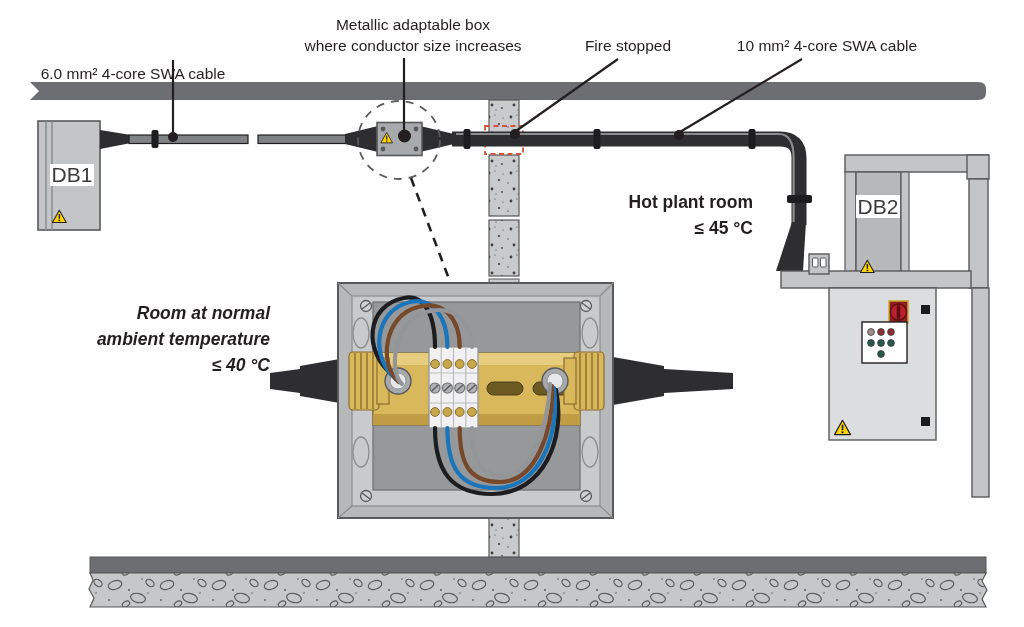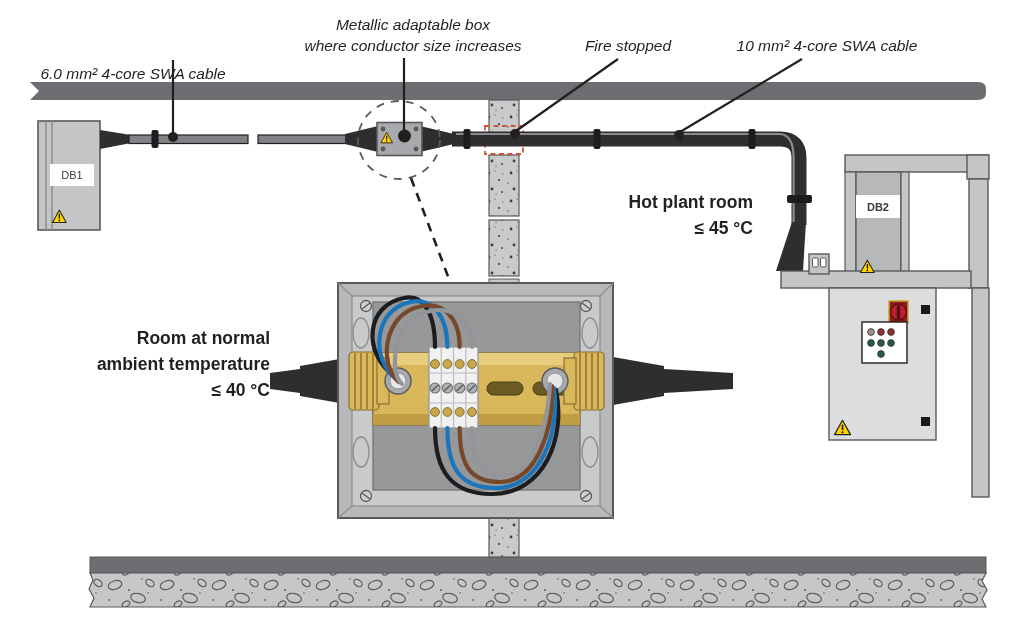--- a/index.html
+++ b/index.html
@@ -14,25 +14,25 @@
     --brass:#d9b85c;
     --switch-red:#be1e2d;
   }
   html,body{margin:0;padding:0;background:#ffffff;}
   #stage{
     position:relative;width:1024px;height:627px;background:#ffffff;overflow:hidden;
     font-family:"Liberation Sans", sans-serif;color:var(--text);
   }
   #stage svg{position:absolute;left:0;top:0;}
   .lbl{position:absolute;font-size:15.5px;line-height:21px;text-align:center;color:var(--text);}
-  .lbl span{display:block;font-style:italic;}
+  .lbl span{display:block;}
   .lbl-bold{position:absolute;font-weight:700;font-size:17.5px;line-height:26px;text-align:right;color:var(--text);}
   .lbl-bold span{display:block;}
   .dbtag{position:absolute;background:#ffffff;display:flex;align-items:center;justify-content:center;
-    font-size:11px;color:#3a3a3c;}
+    font-size:21px;color:#3a3a3c;}
   
   .warnF{fill:var(--warning-yellow);stroke:#231f20;stroke-width:1.1;stroke-linejoin:round;}
   .fireDash{stroke:var(--fire-stop-red);fill:none;stroke-width:1.8;stroke-dasharray:5 3.5;}
   .cabF{fill:var(--cable-black);}
   .cabS{stroke:var(--cable-black);fill:none;}
   .wB{stroke:var(--wire-black);fill:none;stroke-width:4.2;stroke-linecap:round;}
   .wBl{stroke:var(--wire-blue);fill:none;stroke-width:4.2;stroke-linecap:round;}
   .wBr{stroke:var(--wire-brown);fill:none;stroke-width:4.2;stroke-linecap:round;}
   .wG{stroke:var(--wire-gray);fill:none;stroke-width:4.2;stroke-linecap:round;}
   .brassF{fill:var(--brass);stroke:#8a6d2f;stroke-width:1.2;}
@@ -311,27 +311,27 @@
 
 <div class="lbl" style="left:712px;top:35px;width:230px;">
   <span>10 mm² 4-core SWA cable</span>
 </div>
 
 <div class="lbl-bold" style="left:583px;top:189px;width:170px;">
   <span>Hot plant room</span>
   <span>≤ 45 °C</span>
 </div>
 
-<div class="lbl-bold" style="left:40px;top:325px;width:230px;">
+<div class="lbl-bold" style="left:40px;top:300px;width:230px;font-style:italic;">
   <span>Room at normal</span>
   <span>ambient temperature</span>
   <span>≤ 40 °C</span>
 </div>
 
 <div class="dbtag" style="left:50px;top:164px;width:44px;height:22px;">
   <span>DB1</span>
 </div>
 
-<div class="dbtag" style="left:856px;top:195px;width:44px;height:23px;font-weight:bold;">
+<div class="dbtag" style="left:856px;top:195px;width:44px;height:23px;">
   <span>DB2</span>
 </div>
 
 </div>
 
 </body></html>

